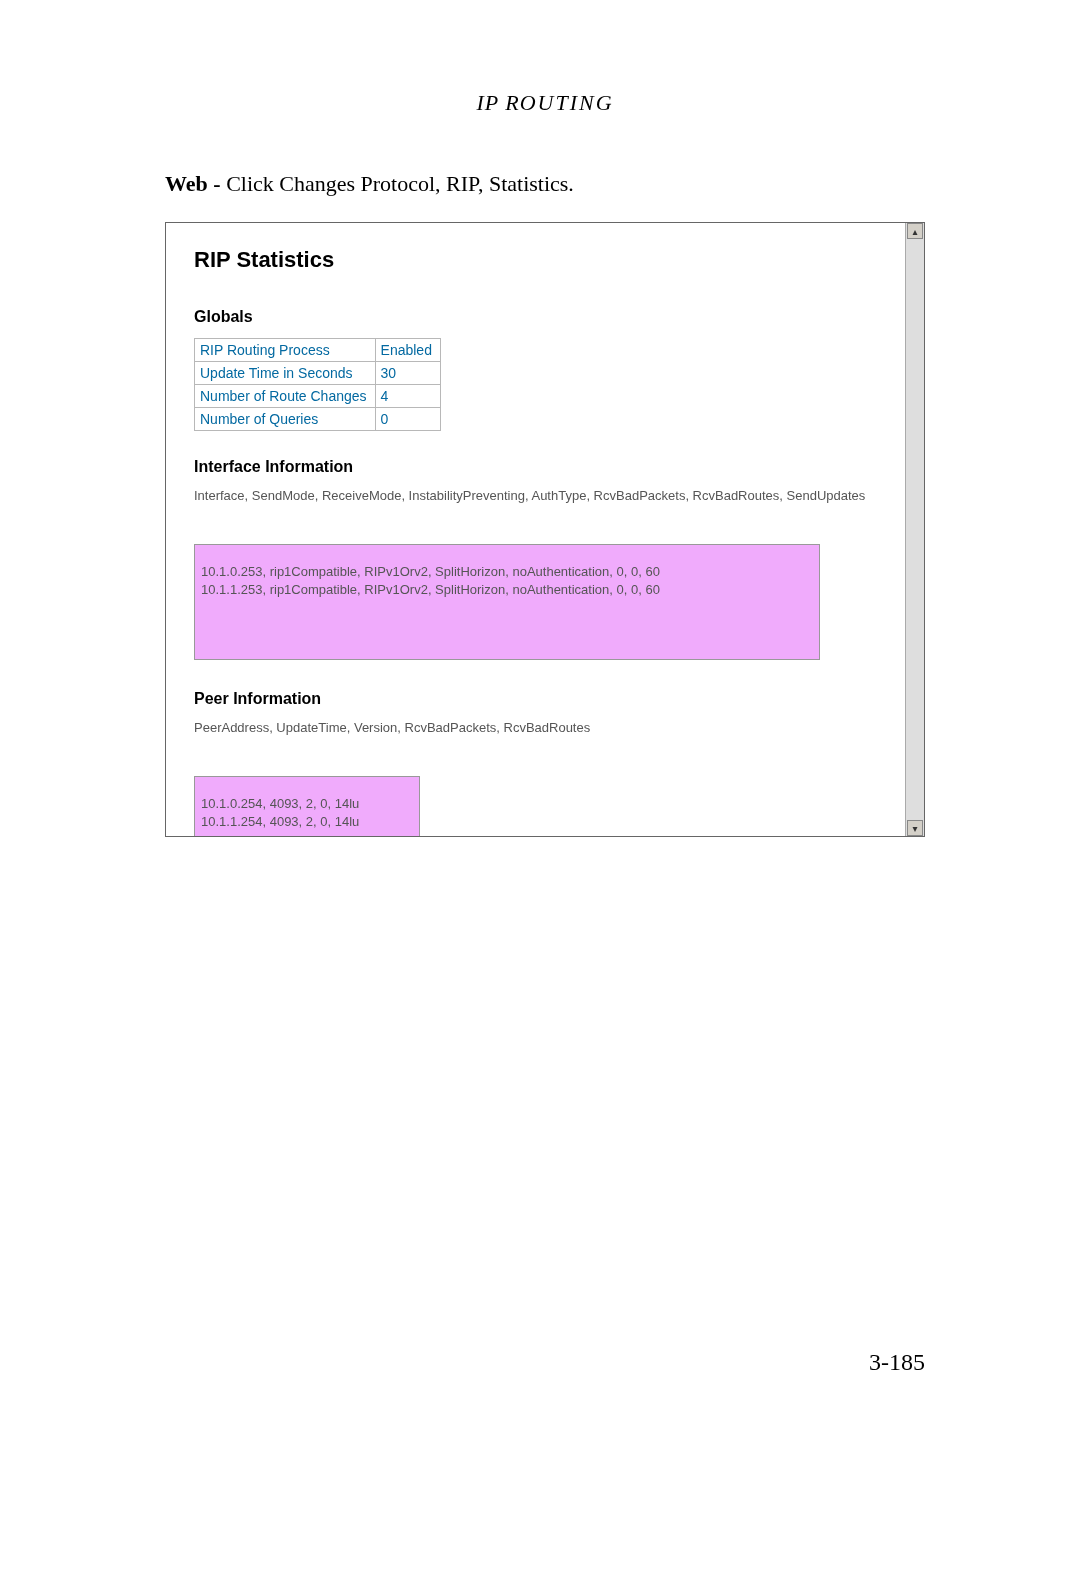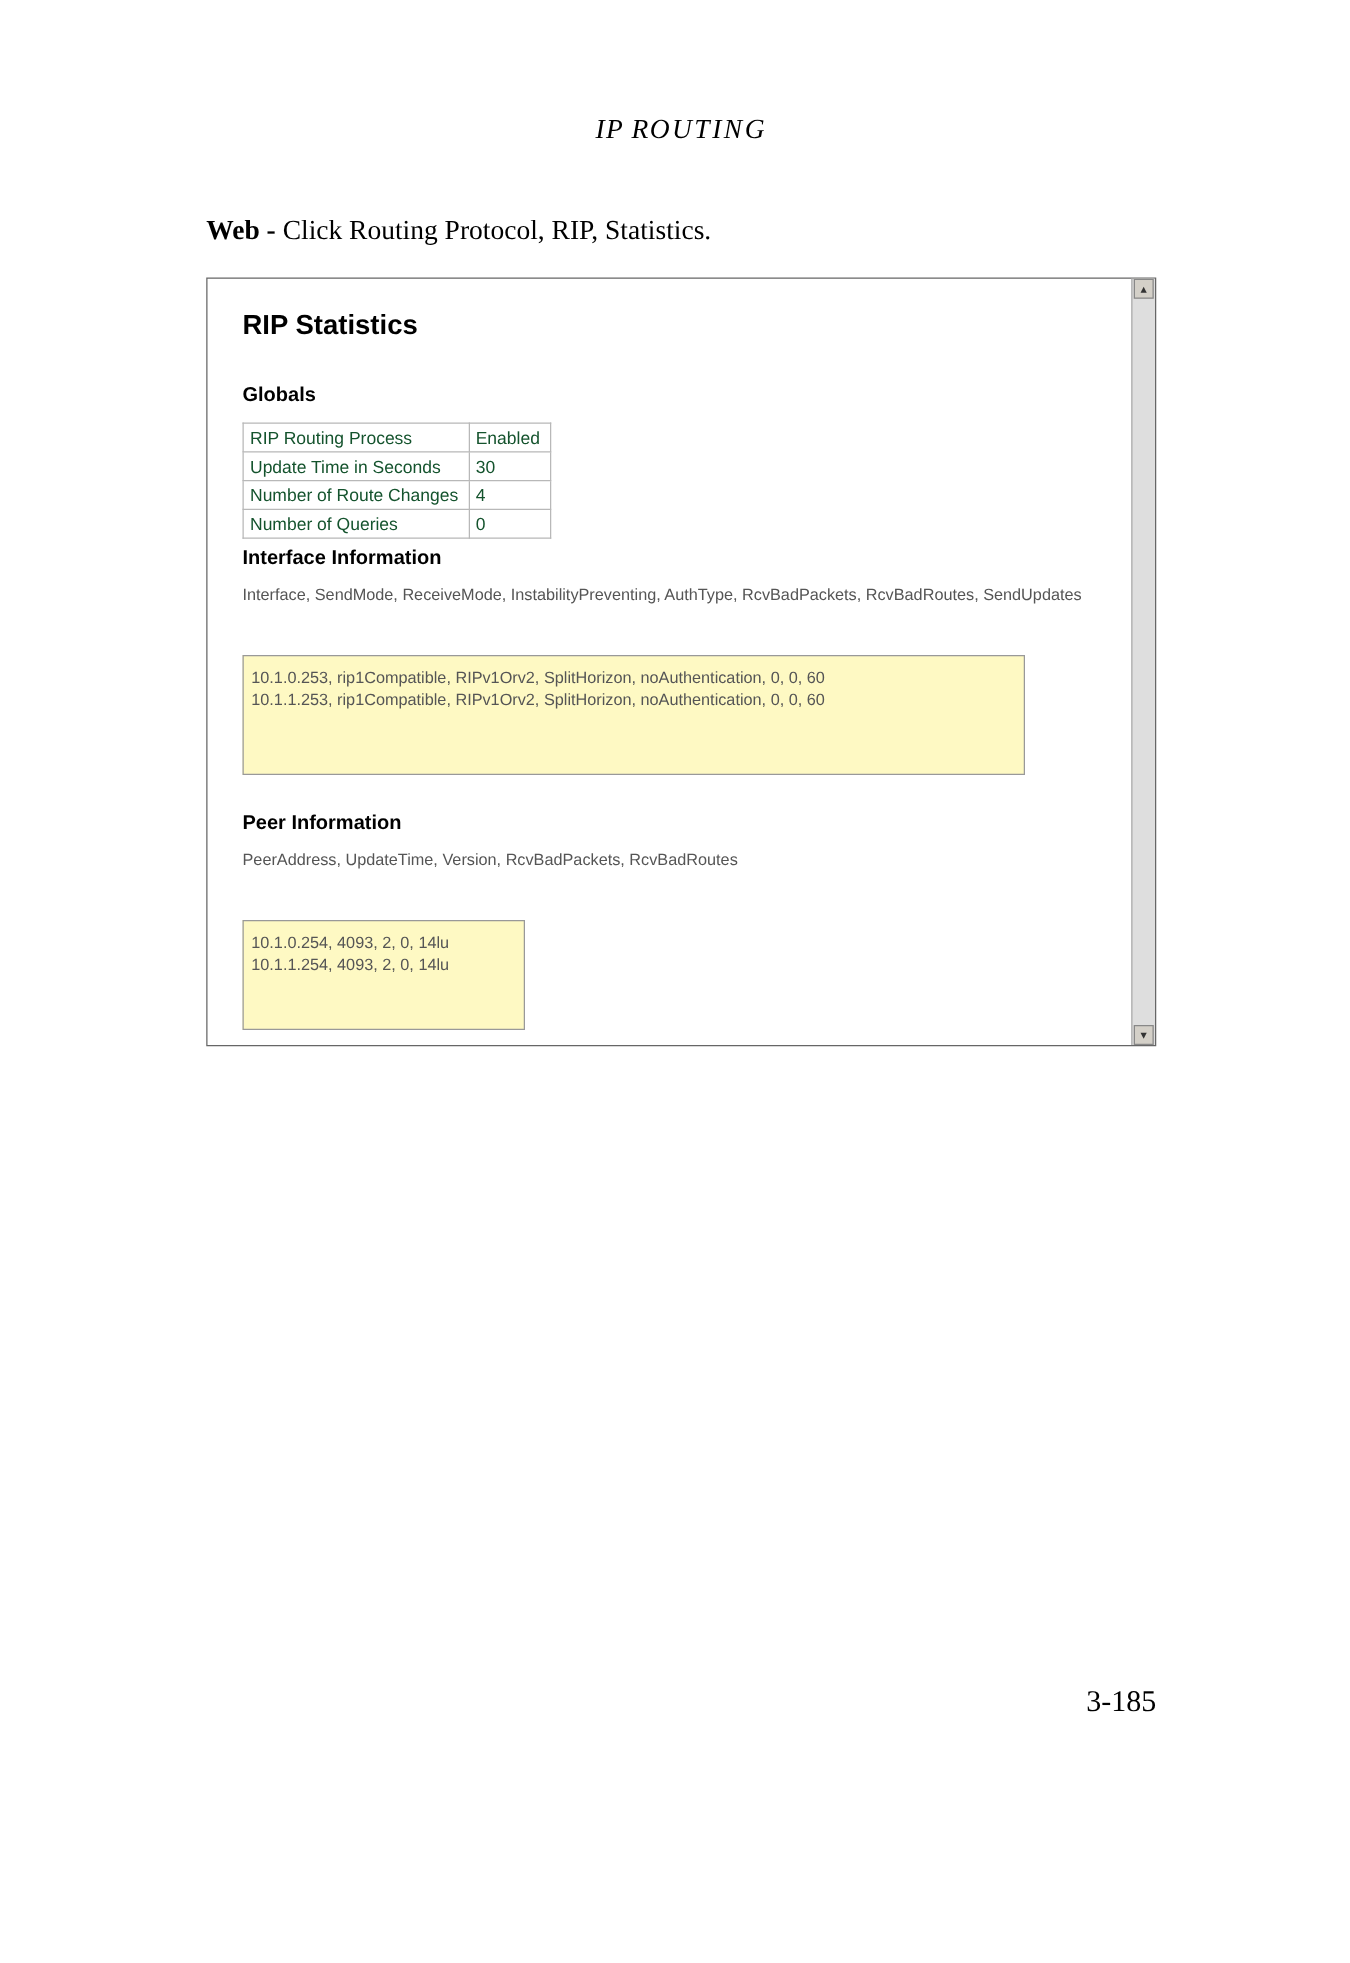--- a/index.html
+++ b/index.html
@@ -62,39 +62,39 @@
   }
   .sshot-subtitle {
     font-weight: bold;
     font-size: 16px;
     color: #000;
     margin: 0 0 12px 0;
   }
   .globals-table {
     border-collapse: collapse;
     font-size: 14px;
-    color: #14532d;
-    margin-bottom: 7px;
+    color: #0369a1;
+    margin-bottom: 27px;
   }
   .globals-table td {
     border: 1px solid #b8b8b8;
     padding: 3px 8px 3px 5px;
     white-space: nowrap;
   }
   .info-header-line {
     font-size: 13px;
     color: #555;
     margin: 12px 0 6px 0;
   }
   .info-box {
     border: 1px solid #999;
-    background: #fef9c3;
+    background: #f0abfc;
     font-size: 13px;
     color: #555;
-    padding: 8px 6px;
+    padding: 18px 6px;
     line-height: 1.35;
     margin-top: 41px;
   }
   .info-box.iface {
     width: 612px;
     height: 78px;
   }
   .info-box.peer {
     width: 212px;
     height: 70px;
@@ -136,21 +136,21 @@
 </head>
 <body>
 
 <div class="page">
 
   <div class="header-text">
     <span>IP R</span><span class="caps">OUTING</span>
   </div>
 
   <div class="instruction">
-    <strong>Web - </strong><span>Click Routing Protocol, RIP, Statistics.</span>
+    <strong>Web - </strong><span>Click Changes Protocol, RIP, Statistics.</span>
   </div>
 
   <div class="screenshot-frame">
     <div class="scroll-rail">
       <div class="scroll-arrow up">▴</div>
       <div class="scroll-arrow down">▾</div>
     </div>
     <div class="sshot-inner">
       <div class="sshot-title">RIP Statistics</div>
 

